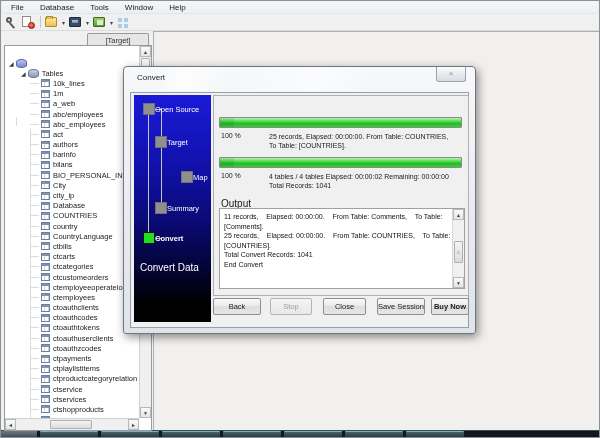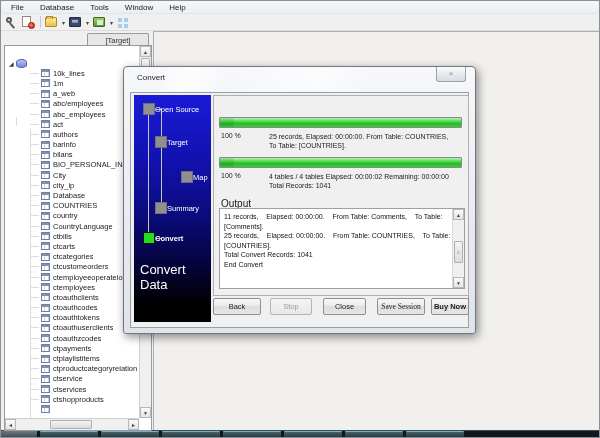--- a/index.html
+++ b/index.html
@@ -82,21 +82,21 @@
   .wstep { position:absolute; display:flex; align-items:center; }
   .wstep:nth-child(1) { left:9px; top:8px; }
   .wstep:nth-child(2) { left:21px; top:41px; }
   .wstep:nth-child(3) { left:21px; top:76px;margin-left:26px; }
   .wstep:nth-child(4) { left:21px; top:107px; }
   .wstep:nth-child(5) { left:9px; top:137px; }
   .wsq { width:12px; height:12px; background:#8f8f8f; border:1px solid #707070; flex:none; }
   .wstep.active .wsq { background:#22dd22; border-color:#111; }
   .wlabel { color:#fff; font-size:7.5px; white-space:nowrap; }
   .wstep.active .wlabel { font-weight:bold; }
-  .wfooter { position:absolute; left:6px; top:167px; color:#fff; font-size:13px; }
+  .wfooter { position:absolute; left:6px; top:167px; color:#fff; font-size:10px; }
 
   
   .cpanel { position:absolute; left:82px; top:2px; width:256px; height:201px; border:1px solid #b0b0b0; background:#f0f0f0; }
   .pbar { position:absolute; left:5px; right:6px; height:11px; border:1px solid #8a8a8a; background:linear-gradient(to bottom,#baf2ba,#49d949 40%,#23bc23 62%,#3ccc3c); border-radius:1px; }
   .pbar::before { content:''; position:absolute; left:0; top:0; bottom:0; width:14px; background:rgba(0,60,0,0.10); }
   .pbar1 { top:21px; } .pbar2 { top:61px; }
   .ptext { position:absolute; left:7px; right:4px; display:flex; font-size:7px; color:#1a1a1a; }
   .ptext1 { top:36px; } .ptext2 { top:76px; }
   .ppercent { width:48px; flex:none; }
   .plines div { line-height:9px; white-space:nowrap; }
@@ -106,21 +106,21 @@
   .oline { font-size:7px; line-height:9.6px; color:#111; white-space:pre; }
   .out-scroll { position:absolute; right:0; top:0; bottom:0; width:12px; background:#f0f0f0; border-left:1px solid #d8d8d8; }
   .grip { letter-spacing:0; font-size:5px; color:#9a9a9a; text-align:center; line-height:20px; }
 
   
   .w7btn { position:absolute; top:205px; height:17px; font-size:7.5px; color:#1a1a1a; background:linear-gradient(#f8f8f8,#ebebeb 45%,#dddddd 46%,#e6e6e6); border:1px solid #8e8e8e; border-radius:2px; display:flex; align-items:center; justify-content:center; }
   .w7btn.disabled { color:#9a9a9a; border-color:#b4b4b4; background:linear-gradient(#f4f4f4,#e8e8e8); }
   .btn-back { left:82px; width:48px; }
   .btn-stop { left:139px; width:42px; }
   .btn-close { left:192px; width:43px; }
-  .btn-save { left:246px; width:48px;font-family:Liberation Serif, serif; }
+  .btn-save { left:246px; width:48px; }
   .btn-buy  { left:300px; width:38px; font-weight:bold; }
 </style>
 </head>
 <body>
 
 <div class="screen">
 
   <div class="menubar">
 
   <div class="menu-item">File</div>
@@ -163,20 +163,25 @@
     <div class="tab tab-target">[Target]</div>
   </div>
 
   <div class="tree-box">
     <div class="tree-view">
       <div class="tree-vline1"></div>
       <div class="tree-vline2"></div>
       <div class="trow trow-root">
         <span class="expander">◢</span>
         <span class="cyl"></span>
+      </div>
+      <div class="trow trow-tables">
+        <span class="expander">◢</span>
+        <span class="cyl gray"></span>
+        <span class="tlabel">Tables</span>
       </div>
       <div>
 
       <div class="trow trow-item">
           <span class="stub"></span>
           <span class="tico"></span>
           <span class="tlabel">10k_lines</span>
         </div>
           <div class="trow trow-item">
           <span class="stub"></span>

